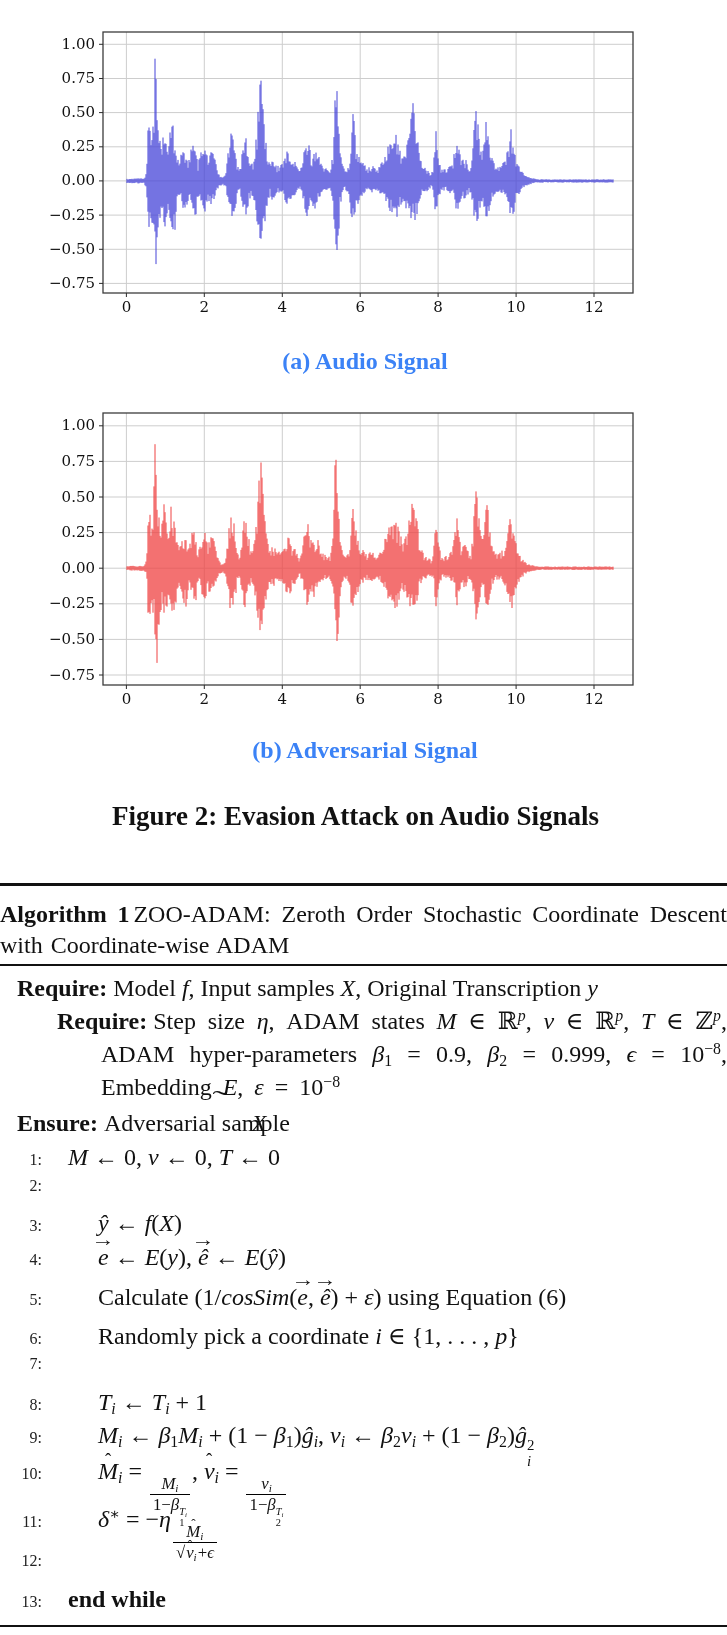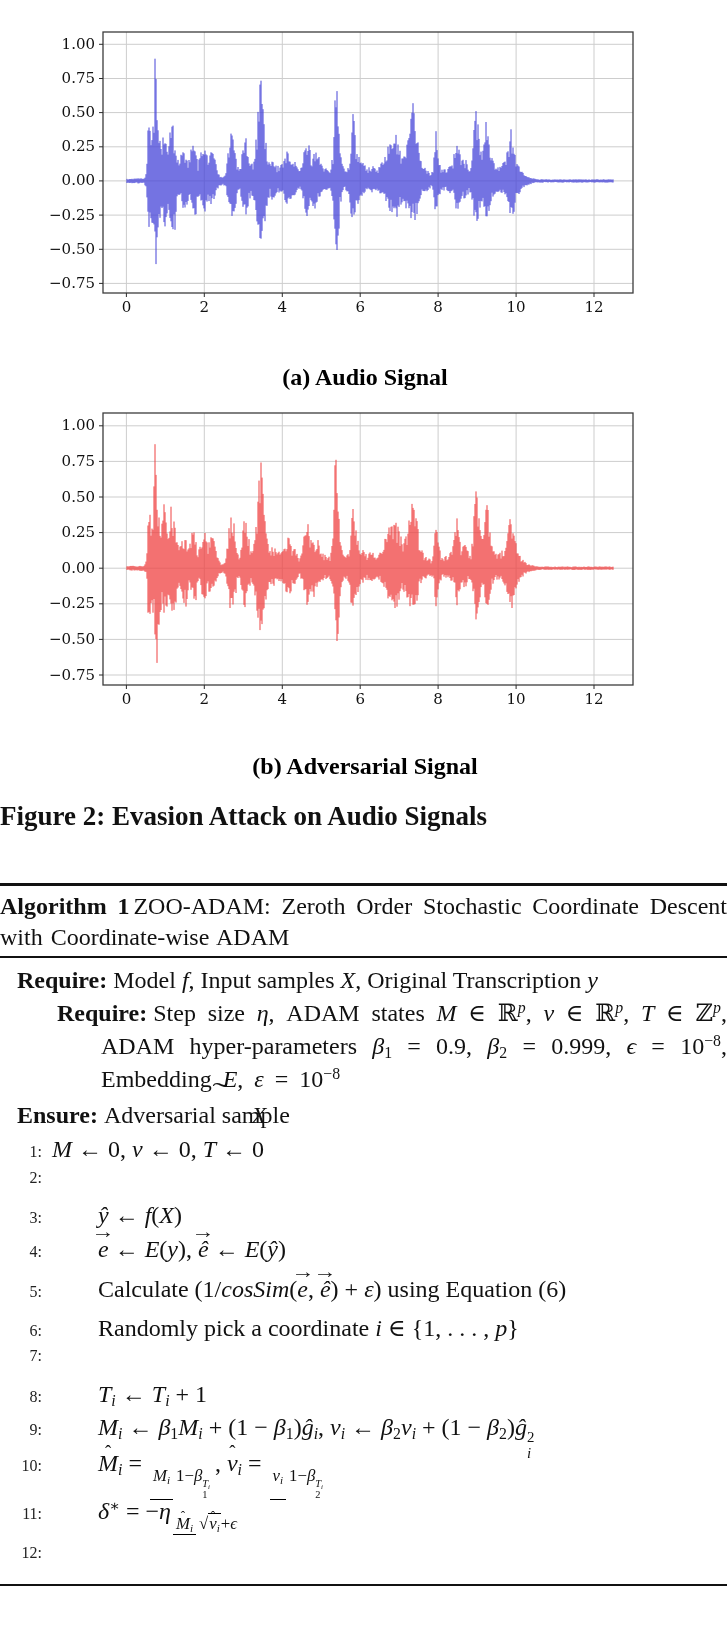--- a/index.html
+++ b/index.html
@@ -1,43 +1,43 @@
 <!DOCTYPE html>
 <html><head>
 <meta charset="utf-8">
 <style>
   html,body{margin:0;padding:0;background:#ffffff;}
   .page{position:relative;width:727px;height:1635px;background:#fff;overflow:hidden;
         font-family:"Liberation Serif","DejaVu Serif","DejaVu Sans",serif;color:#111;}
   #charts{position:absolute;left:0;top:0;width:727px;height:760px;}
   .subcap{position:absolute;left:95px;width:540px;text-align:center;
-          font-weight:bold;font-size:24px;line-height:28px;color:#000000;margin-top:16px;}
+          font-weight:bold;font-size:24px;line-height:28px;color:#3b82f6;}
   #capA{top:347px;} #capB{top:736px;}
-  .figcap{position:absolute;left:0;top:801px;width:711px;
+  .figcap{position:absolute;left:0;top:801px;width:711px;text-align:center;
           font-weight:bold;font-size:27px;line-height:30px;color:#111;}
   .algo{position:absolute;left:0;top:883px;width:727px;font-size:24px;}
   .algo-title{border-top:3px solid #111;border-bottom:2px solid #111;
-              padding:5px 0 3px 0;line-height:31px;text-align:justify;word-spacing:2px;}
+              padding:13px 0 3px 0;line-height:31px;text-align:justify;word-spacing:2px;}
   .algo-title b{margin-right:4px;}
   .algo-headers{padding-top:6px;padding-left:17px;}
   .hline{font-size:24px;line-height:33px;text-align:justify;
          padding-left:44px;text-indent:-44px;}
   .hline.r2{word-spacing:5px;margin-left:40px;}
   .hline.ensure{line-height:38px;}
   .hline b{padding-right:6px;}
   .algo-lines{padding:2px 0 6px 0;border-bottom:2px solid #111;}
   .aline{display:flex;align-items:baseline;}
   .lno{flex:0 0 42px;text-align:right;font-size:16px;color:#222;}
-  .stmt{margin-left:10px;}
+  .stmt{margin-left:26px;}
   .stmt.ind1{margin-left:56px;}
   
   .stmt,.hmath{font-family:"Liberation Serif","DejaVu Serif","DejaVu Sans",serif;}
   sub,sup{font-size:0.66em;line-height:0;}
   sub{vertical-align:-0.25em;} sup{vertical-align:0.5em;}
-  .fr{display:inline-flex;flex-direction:row;vertical-align:-0.62em;
+  .fr{display:inline-flex;flex-direction:column;vertical-align:-0.62em;
       text-align:center;font-size:0.70em;line-height:1.15;margin:0 2px;}
   .fr>.nu{border-bottom:1.3px solid #000;padding:0 3px;}
   .fr>.de{padding:0 3px;}
   .zs{display:inline-flex;flex-direction:column;font-size:0.62em;line-height:1.05;
       vertical-align:-0.5em;text-align:left;}
   .sq{white-space:nowrap;}
   .sq>.bd{border-top:1.4px solid #000;padding:0 1px;}
   .ov{position:relative;display:inline-block;}
   .ov>.mk{position:absolute;left:50%;line-height:1;font-size:0.78em;}
   .ov.vec>.mk{top:-0.72em;transform:translateX(-50%) scaleX(1.25);}
@@ -163,15 +163,19 @@
         <div class="aline" style="height: 46px;">
           <span class="lno">11:</span>
           <span class="stmt ind1"><i>δ</i><sup>∗</sup> = −<i>η</i><span class="fr">
               <span class="nu"><span class="ov hat"><span class="mk">ˆ</span><span class="bb"><i>M</i></span></span><sub><i>i</i></sub></span>
               <span class="de"><span class="sq"><span class="rd">√</span><span class="bd"><span class="ov hat"><span class="mk">ˆ</span><span class="bb"><i>v</i></span></span><sub><i>i</i></sub></span></span>+<i>ϵ</i></span>
             </span></span>
         </div>
         <div class="aline" style="height: 34px;">
           <span class="lno">12:</span>
         </div>
+        <div class="aline" style="height: 33px;">
+          <span class="lno">13:</span>
+          <span class="stmt"><b>end while</b></span>
+        </div>
       </div>
   </div>
 </div>
 
 </body></html>

